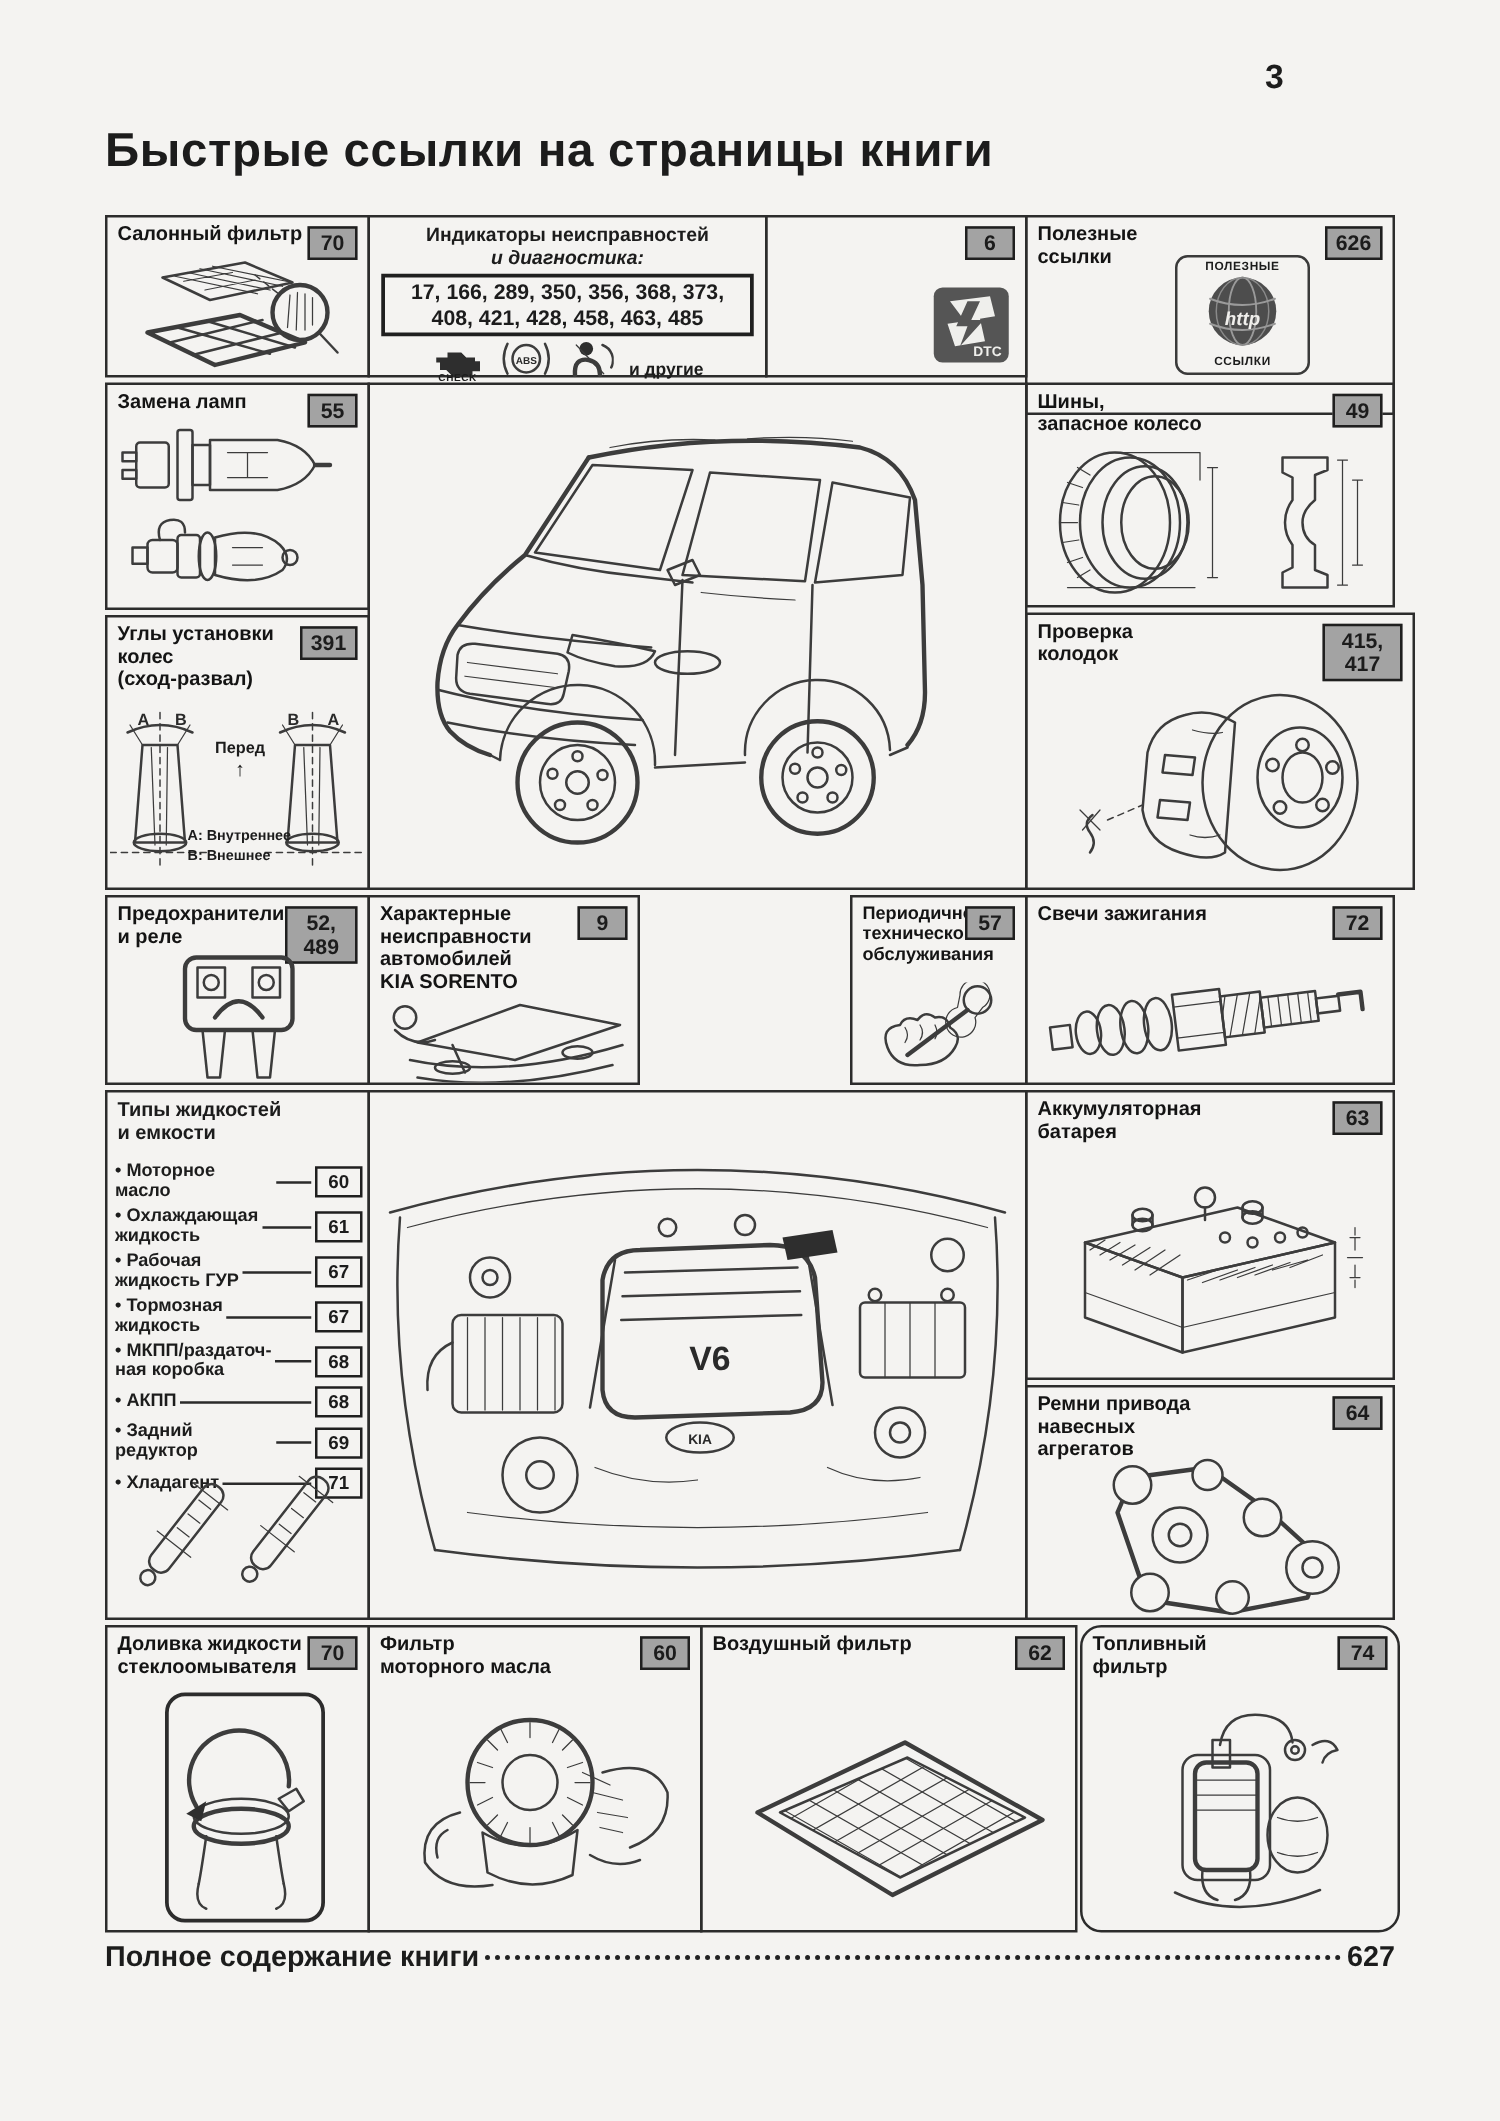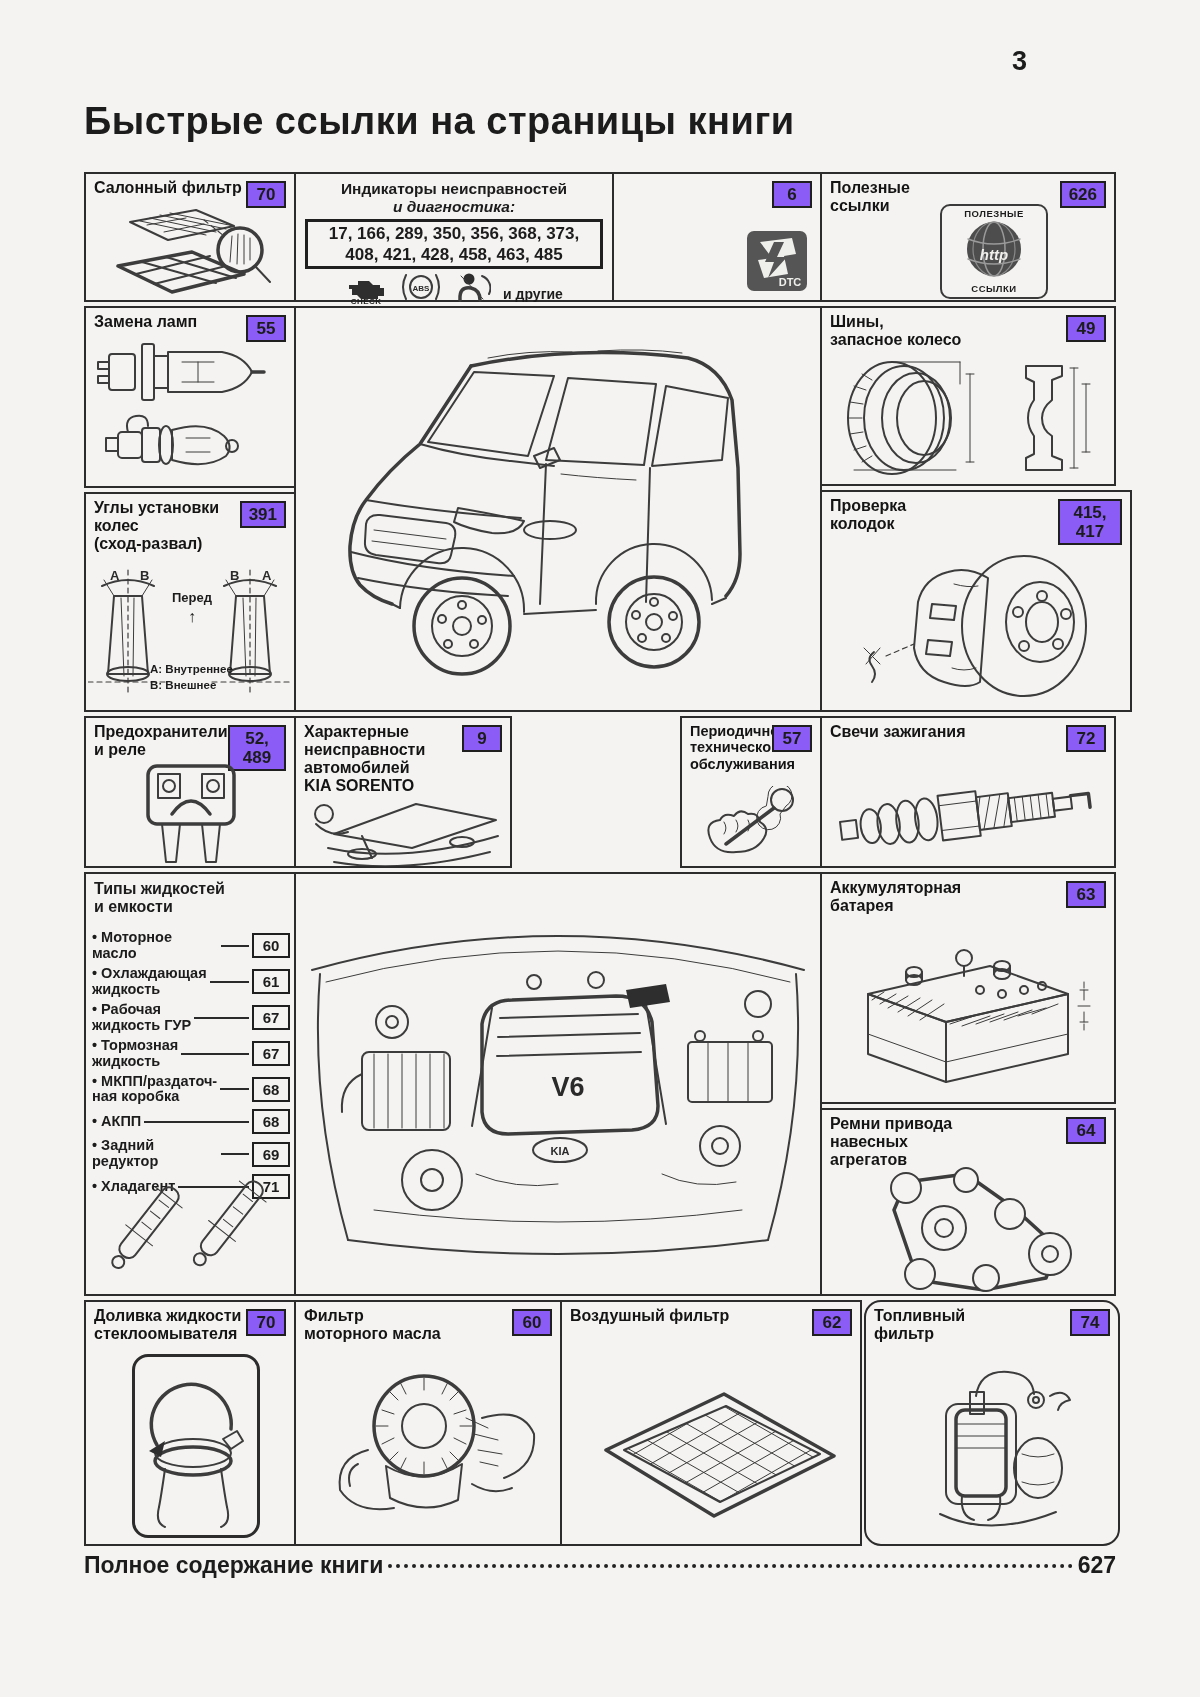--- a/index.html
+++ b/index.html
@@ -10,21 +10,21 @@
     overflow:hidden;
   }
   .pageno{position:absolute;top:46px;left:1012px;font-size:27px;font-weight:bold;}
   .title{position:absolute;left:84px;top:100px;font-size:38px;font-weight:bold;letter-spacing:.5px;}
   .cell{position:absolute;border:2px solid #2c2c2c;box-sizing:border-box;}
   .cell-label{
     position:absolute;top:5px;left:8px;font-weight:bold;font-size:16px;line-height:1.13;
     white-space:pre-line;color:#141414;
   }
   .pagebox{
-    position:absolute;top:7px;right:8px;border:2px solid #1f1f1f;background:#8b5cf6;
+    position:absolute;top:7px;right:8px;border:2px solid #1f1f1f;background:#a3a3a3;
     font-weight:bold;font-size:17px;line-height:1.12;padding:2px 7px;text-align:center;
     white-space:pre-line;min-width:22px;
   }
   .sketch path,.sketch circle,.sketch ellipse,.sketch rect,.sketch line,.sketch polyline,.sketch polygon{
     fill:none;stroke:#3c3c3c;stroke-width:2;stroke-linecap:round;stroke-linejoin:round;
   }
   .sketch .fill{fill:#2e2e2e;stroke:none;}
   .sketch .thin{stroke-width:1;}
   .sketch .thick{stroke-width:3.5;}
   .sketch .dash{stroke-dasharray:5 4;stroke-width:1.2;}
@@ -130,21 +130,21 @@
     <div class="dtc-wrap">
       <svg class="sketch" width="62" height="62" viewBox="0 0 62 62">
         <rect x="1" y="1" width="60" height="60" rx="7" style="fill:#555;stroke:none"></rect>
         <polygon points="14,12 46,8 50,24 38,26 42,44 18,48 12,30 26,28" style="fill:#efefec;stroke:none"></polygon>
         <polygon points="28,12 38,12 31,27 41,27 22,48 28,32 19,32" style="fill:#555;stroke:none"></polygon>
         <text x="44" y="56" font-size="11" text-anchor="middle" style="fill:#efefec;">DTC</text>
       </svg>
     </div>
   </div>
 
-  <div class="cell" style="left:820px;top:172px;width:296px;height:130px;">
+  <div class="cell" style="left:820px;top:172px;width:296px;height:160px;">
     <div class="cell-label">Полезные
 ссылки</div>
     <div class="pagebox">626</div>
     <div class="badge">
       <div class="blab">ПОЛЕЗНЫЕ</div>
       <svg class="sketch" width="64" height="60" viewBox="0 0 64 60">
         <circle cx="32" cy="30" r="27" style="fill:#4d4d4d;stroke:none"></circle>
         <ellipse cx="32" cy="30" rx="11" ry="27" style="stroke:#9a9a9a;fill:none;stroke-width:1.5"></ellipse>
         <ellipse cx="32" cy="30" rx="21" ry="27" style="stroke:#8a8a8a;fill:none;stroke-width:1.2"></ellipse>
         <path d="M6,20 Q32,30 58,20 M6,40 Q32,50 58,40" style="stroke:#9a9a9a;stroke-width:1.5"></path>

